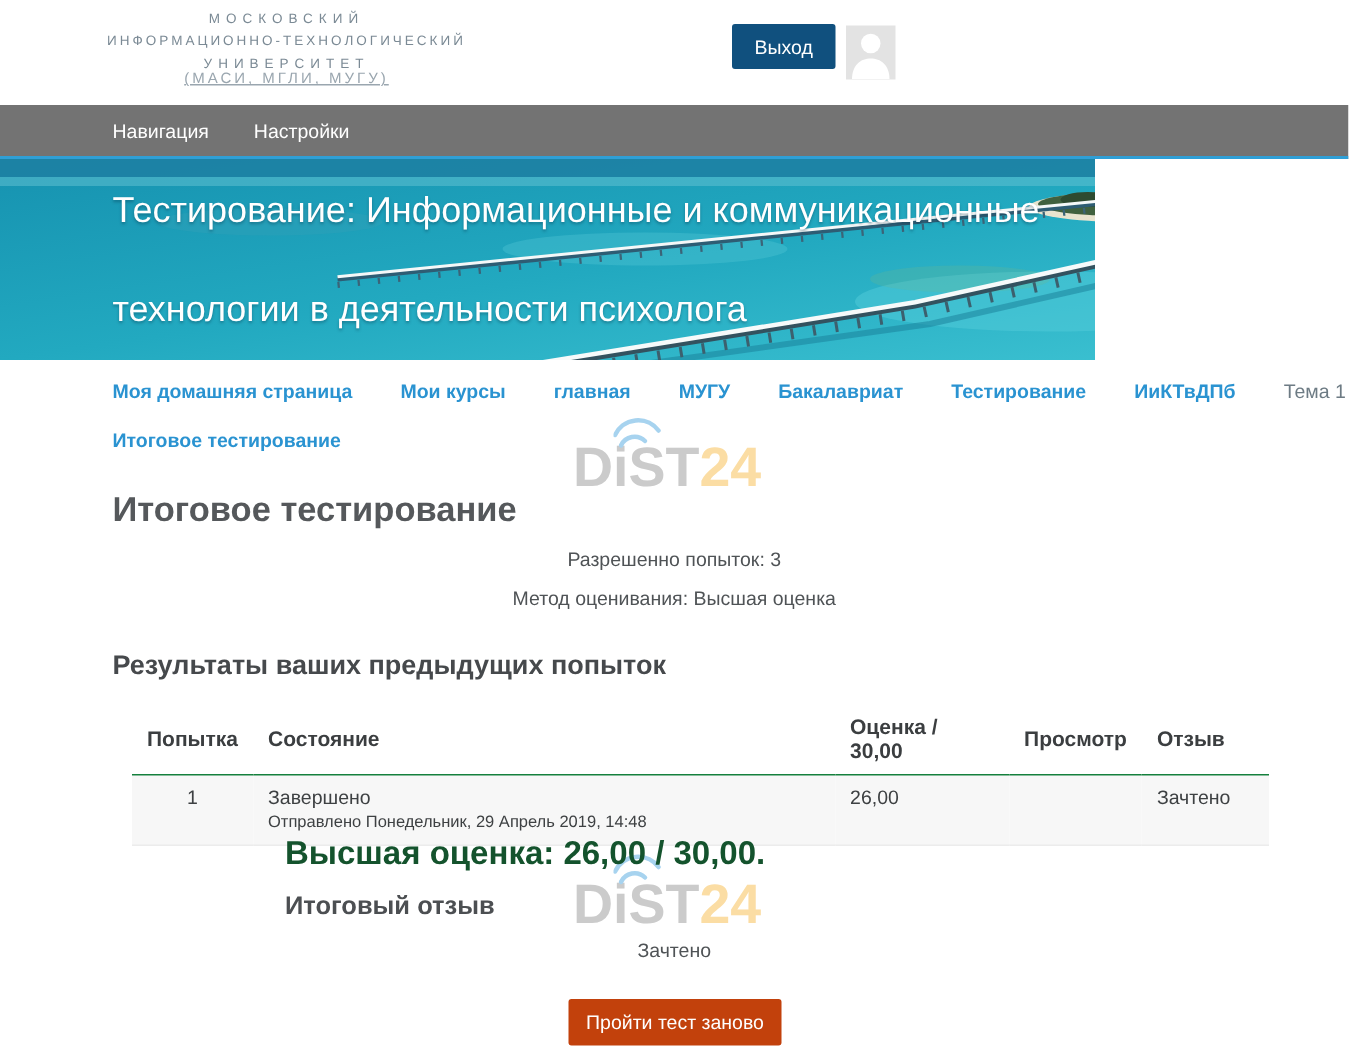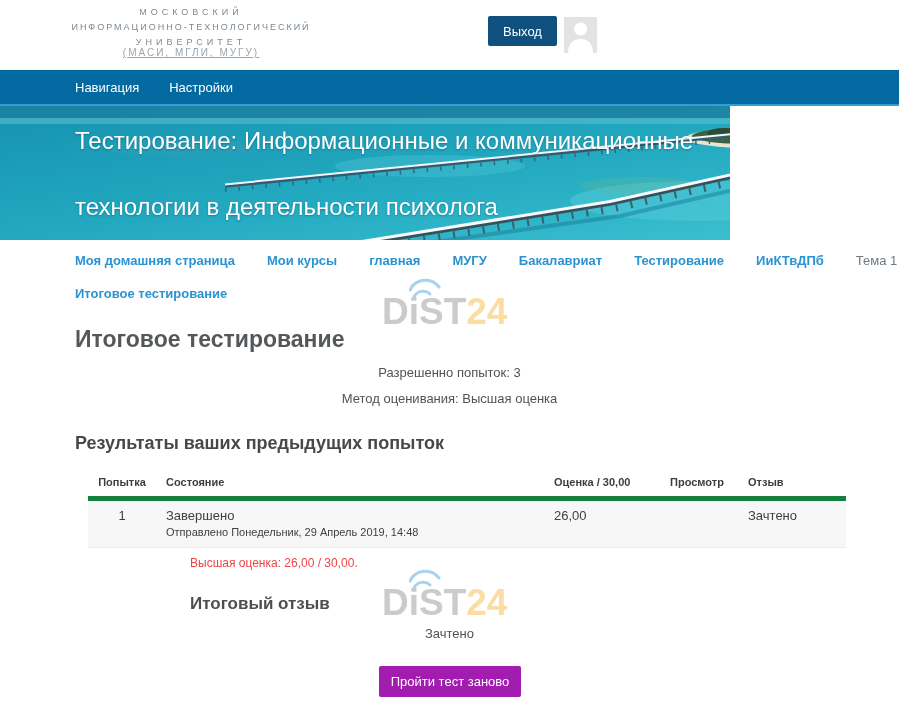--- a/index.html
+++ b/index.html
@@ -21,21 +21,21 @@
     font-size:13px; font-family:"Liberation Sans",sans-serif; border:none; border-radius:2px;
     display:flex; align-items:center; justify-content:center; cursor:pointer;
   }
   .btn-cabinet { left:352px; width:121px; }
   .btn-logout  { left:488px; width:69px; }
   .avatar { position:absolute; left:564px; top:17px; width:33px; height:36px; background:#e3e3e3; overflow:hidden; cursor:pointer; }
 
   
   .navbar {
     position:absolute; top:70px; left:0; width:899px; height:36px;
-    background:#0369a1; border-bottom:2px solid #2f9fd6;
+    background:#737373; border-bottom:2px solid #2f9fd6;
     display:flex; align-items:center; gap:30px; padding-left:75px;
   }
   .nav-item { color:#ffffff; font-size:13px; cursor:pointer; }
 
   
   .banner { position:absolute; top:106px; left:0; width:730px; height:134px; overflow:hidden; }
   .banner-svg { position:absolute; top:0; left:0; width:899px; height:134px; }
   .banner-title {
     position:absolute; left:75px; top:2px; width:700px;
     color:#ffffff; font-size:24px; line-height:66px; font-weight:400;
@@ -58,36 +58,36 @@
   .wm-arcs { position:absolute; left:27px; top:-13px; }
 
   .quiz-title { position:absolute; left:75px; top:86px; margin:0; font-size:23px; font-weight:700; color:#55585b; z-index:1; }
 
   .quiz-info { position:absolute; left:0; top:120px; width:899px; text-align:center; font-size:13px; color:#4f5356; line-height:26px; z-index:1; }
 
   .results-heading { position:absolute; left:75px; top:193px; margin:0; font-size:18px; font-weight:700; color:#46494c; }
 
   .attempts-table { position:absolute; left:88px; top:230px; width:758px; border-collapse:collapse; font-size:13px; color:#3e4143; z-index:1; }
   .attempts-table th {
-    font-size:11px; font-weight:700; text-align:left; color:#3b3e40;
-    padding:6px 10px 8px 10px; border-bottom:5px solid #15803d;
+    font-size:14px; font-weight:700; text-align:left; color:#3b3e40;
+    padding:6px 10px 8px 10px; border-bottom:1px solid #15803d;
   }
   .attempts-table td {
     padding:7px 10px 9px 10px; background:#f7f7f7; border-bottom:1px solid #ececec; vertical-align:top;
   }
   .col-attempt { text-align:center !important; }
   .state-detail { font-size:11px; margin-top:3px; }
 
-  .best-grade    { position:absolute; left:190px; top:316px; font-size:12px; font-weight:400; color:#ef4444; z-index:1; }
+  .best-grade    { position:absolute; left:190px; top:316px; font-size:22px; font-weight:700; color:#14532d; z-index:1; }
   .final-heading { position:absolute; left:190px; top:354px; font-size:17px; font-weight:700; color:#4c4f52; z-index:1; }
   .final-feedback{ position:absolute; left:0; top:386px; width:899px; text-align:center; font-size:13px; color:#4f5356; z-index:1; }
 
   .retake-btn {
     position:absolute; left:379px; top:426px; width:142px; height:31px;
-    background:#a21caf; color:#fff; font-size:13px; font-family:"Liberation Sans",sans-serif;
+    background:#c2410c; color:#fff; font-size:13px; font-family:"Liberation Sans",sans-serif;
     border:none; border-radius:2px; cursor:pointer; z-index:1;
   }
 </style>
 </head>
 <body>
 
 <div class="top-header">
   <div class="logo">
     <div class="logo-l1">МОСКОВСКИЙ</div>
     <div class="logo-l2">ИНФОРМАЦИОННО-ТЕХНОЛОГИЧЕСКИЙ</div>

